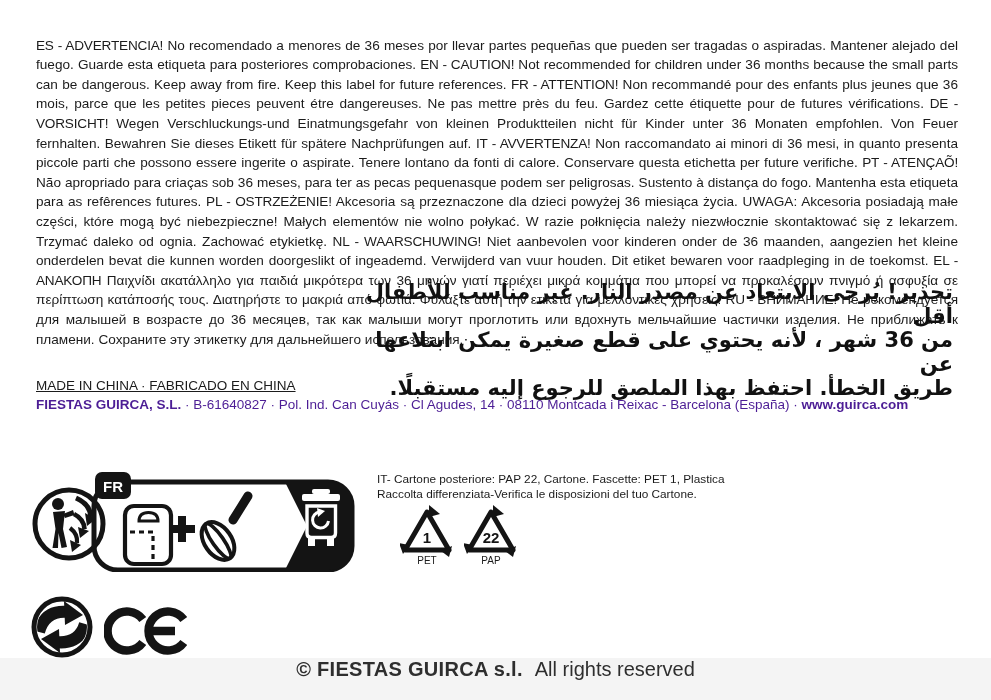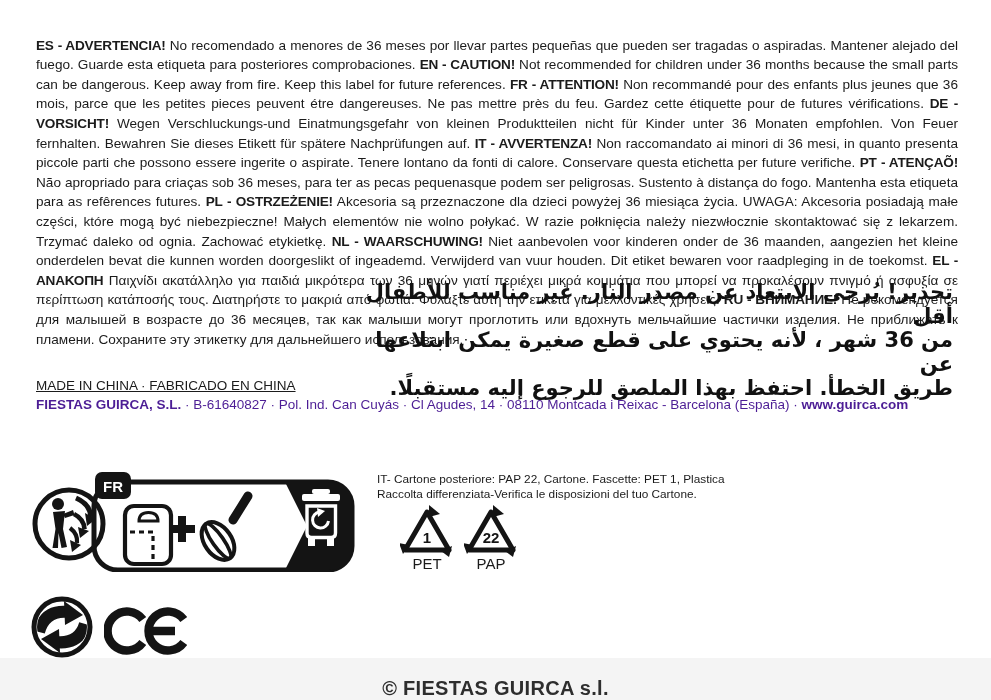--- a/index.html
+++ b/index.html
@@ -1,36 +1,36 @@
 <!DOCTYPE html>
 <html><head>
 <meta charset="utf-8">
 <style>
   html,body{margin:0;padding:0;background:#fff;}
   .page{position:relative;width:991px;height:700px;background:#ffffff;overflow:hidden;
         font-family:"Liberation Sans",sans-serif;color:#141414;}
   .warning{position:absolute;left:36px;top:22px;width:922px;font-size:13.6px;
            line-height:19.6px;text-align:justify;color:#1b1b1b;}
-  .warning b{font-weight:700;letter-spacing:-0.2px;}
+  .warning b{font-weight:400;letter-spacing:-0.2px;}
   .arabic{position:absolute;right:38px;top:280px;width:600px;direction:rtl;text-align:right;
           font-size:21px;font-weight:700;line-height:24px;
           font-family:"DejaVu Sans","Liberation Sans",sans-serif;color:#111;}
   .made-line{position:absolute;left:36px;top:378px;font-size:13.5px;color:#1b1b1b;text-decoration:underline;}
   .company-line{position:absolute;left:36px;top:397px;font-size:13.5px;color:#4c1d95;}
   .company-line b{font-weight:700;}
   .triman{position:absolute;left:30px;top:485px;}
   .fr-picto{position:absolute;left:89px;top:470px;}
   .it-note{position:absolute;left:377px;top:472px;font-size:11.8px;line-height:15px;color:#1b1b1b;}
   .codes{position:absolute;left:400px;top:505px;display:flex;gap:10px;}
   .code{display:flex;flex-direction:column;align-items:center;width:54px;}
-  .code-label{font-size:15px;margin-top:-2px;color:#1b1b1b;}
+  .code-label{font-size:10px;margin-top:-2px;color:#1b1b1b;}
   .green-dot{position:absolute;left:28px;top:595px;}
   .ce-mark{position:absolute;left:104px;top:606px;}
   .footer{position:absolute;left:0;bottom:0;width:991px;height:42px;background:#f4f4f4;
-          display:flex;align-items:flex-end;justify-content:center;gap:12px;
+          display:flex;align-items:flex-start;justify-content:center;gap:12px;
           font-size:20px;color:#2e2e2e;z-index:5;}
   .footer .bold{font-weight:700;letter-spacing:0.3px;}
   svg{display:block;}
 </style>
 </head>
 <body>
 
 <div class="page">
 
   <p class="warning"><b>ES - ADVERTENCIA!</b> No recomendado a menores de 36 meses por llevar partes pequeñas que pueden ser tragadas o aspiradas. Mantener alejado del fuego. Guarde esta etiqueta para posteriores comprobaciones. <b>EN - CAUTION!</b> Not recommended for children under 36 months because the small parts can be dangerous. Keep away from fire. Keep this label for future references. <b>FR - ATTENTION!</b> Non recommandé pour des enfants plus jeunes que 36 mois, parce que les petites pieces peuvent étre dangereuses. Ne pas mettre près du feu. Gardez cette étiquette pour de futures vérifications. <b>DE - VORSICHT!</b> Wegen Verschluckungs-und Einatmungsgefahr von kleinen Produktteilen nicht für Kinder unter 36 Monaten empfohlen. Von Feuer fernhalten. Bewahren Sie dieses Etikett für spätere Nachprüfungen auf. <b>IT - AVVERTENZA!</b> Non raccomandato ai minori di 36 mesi, in quanto presenta piccole parti che possono essere ingerite o aspirate. Tenere lontano da fonti di calore. Conservare questa etichetta per future verifiche. <b>PT - ATENÇAÕ!</b> Não apropriado para criaças sob 36 meses, para ter as pecas pequenasque podem ser peligrosas. Sustento à distança do fogo. Mantenha esta etiqueta para as refêrences futures. <b>PL - OSTRZEŻENIE!</b> Akcesoria są przeznaczone dla dzieci powyżej 36 miesiąca życia. UWAGA: Akcesoria posiadają małe części, które mogą być niebezpieczne! Małych elementów nie wolno połykać. W razie połknięcia należy niezwłocznie skontaktować się z lekarzem. Trzymać daleko od ognia. Zachować  etykietkę. <b>NL - WAARSCHUWING!</b> Niet aanbevolen voor kinderen onder de 36 maanden, aangezien het kleine onderdelen bevat die kunnen worden doorgeslikt of ingeademd. Verwijderd van vuur houden. Dit etiket bewaren voor raadpleging in de toekomst. <b>EL - ΑΝΑΚΟΠΗ</b> Παιχνίδι ακατάλληλο για παιδιά μικρότερα των 36 μηνών γιατί περιέχει μικρά κομμάτια που μπορεί να προκαλέσουν πνιγμό ή ασφυξία σε περίπτωση κατάποσής τους. Διατηρήστε το μακριά από φωτιά. Φυλάξτε αυτή την ετικέτα για μελλοντικές χρήσεις. <b>RU - ВНИМАНИЕ!</b> Не рекомендуется для малышей в возрасте до 36 месяцев, так как малыши могут проглотить или вдохнуть мельчайшие частички изделия. Не приближать к пламени. Сохраните эту этикетку для дальнейшего использования.</p>
@@ -144,15 +144,16 @@
   <div class="ce-mark">
     <svg width="84" height="50" viewBox="0 0 84 50">
       <path d="M38.8 13.5 A19.5 19.5 0 1 0 38.8 36.5" fill="none" stroke="#141414" stroke-width="8.5"></path>
       <path d="M79.8 13.5 A19.5 19.5 0 1 0 79.8 36.5" fill="none" stroke="#141414" stroke-width="8.5"></path>
       <path d="M45 25 H71" stroke="#141414" stroke-width="8.5"></path>
     </svg>
   </div>
 
   <div class="footer">
     <span class="bold">© FIESTAS GUIRCA s.l.</span>
+    <span>All rights reserved</span>
   </div>
 
 </div>
 
 </body></html>

